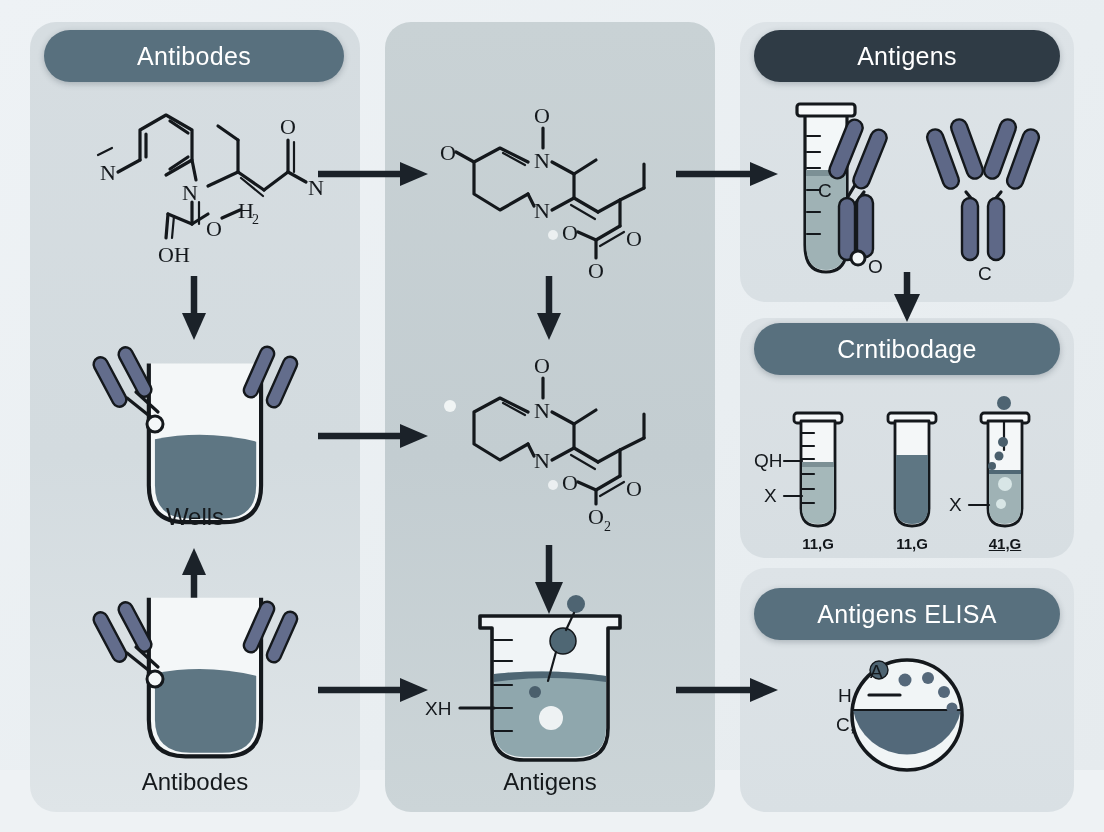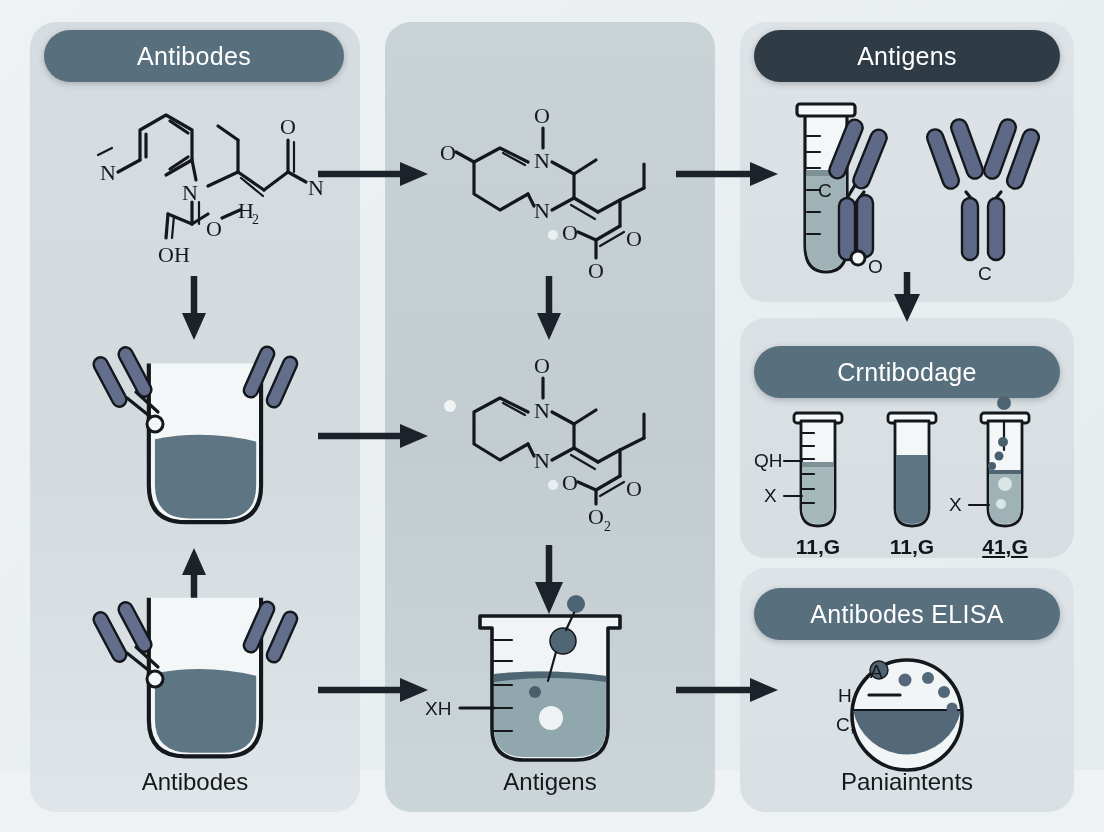--- a/index.html
+++ b/index.html
@@ -52,39 +52,39 @@
     font-size: 25px;
     letter-spacing: .3px;
     box-shadow: 0 2px 6px rgba(40,55,65,.28);
     background: #58707e;
   }
   .pill.dark { background: #2f3b45; }
 
   #pill-antibodies { left: 44px;  top: 30px;  width: 300px; }
   #pill-elisa      { left: 399px; top: 30px;  width: 300px; }
   #pill-antigens   { left: 754px; top: 30px;  width: 306px; }
-  #pill-crnt       { left: 754px; top: 346px; width: 306px; }
+  #pill-crnt       { left: 754px; top: 323px; width: 306px; }
   #pill-detection  { left: 754px; top: 588px; width: 306px; }
 
   
   .caption {
     position: absolute;
     text-align: center;
     color: #15191c;
     font-size: 24px;
     white-space: nowrap;
   }
   #cap-wells     { left: 95px;  top: 503px; width: 200px; }
   #cap-antibodies{ left: 95px;  top: 768px; width: 200px; }
   #cap-antigens  { left: 450px; top: 768px; width: 200px; }
   #cap-paniaintents { left: 807px; top: 768px; width: 200px; }
 
   .tube-caption {
     position: absolute;
-    font-size: 21px;
+    font-size: 15px;
     font-weight: bold;
     color: #12161a;
     text-align: center;
     width: 70px;
   }
 
   svg { position: absolute; left: 0; top: 0; overflow: visible; }
   .stroke { fill: none; stroke: #14181c; stroke-width: 3.2; stroke-linecap: round; stroke-linejoin: round; }
   .thin   { fill: none; stroke: #14181c; stroke-width: 2.2; stroke-linecap: round; }
   .arrow  { fill: #1b2229; stroke: #1b2229; stroke-width: 6.5; stroke-linecap: butt; }
@@ -106,21 +106,21 @@
   <div class="pill" id="pill-antibodies">
     <span>Antibodes</span>
   </div>
   <div class="pill dark" id="pill-antigens">
     <span>Antigens</span>
   </div>
   <div class="pill" id="pill-crnt">
     <span>Crntibodage</span>
   </div>
   <div class="pill" id="pill-detection">
-    <span>Antibodes ELISA</span>
+    <span>Antigens ELISA</span>
   </div>
 
   <svg width="1104" height="832" viewBox="0 0 1104 832">
 
     <g>
       <line class="arrow" x1="318" y1="174" x2="405" y2="174"></line>
       <polygon points="400,162 428,174 400,186" fill="#1b2229"></polygon>
     </g>
     <g>
       <line class="arrow" x1="676" y1="174" x2="755" y2="174"></line>
@@ -411,21 +411,21 @@
       <circle cx="928" cy="678" r="6" fill="#55687a"></circle>
       <circle cx="944" cy="692" r="6" fill="#55687a"></circle>
       <circle cx="952" cy="708" r="5.5" fill="#55687a"></circle>
       <line class="stroke" x1="869" y1="695" x2="900" y2="695" stroke-width="3"></line>
       <text class="lbl" x="838" y="702" font-size="22">H</text>
       <text class="lbl" x="836" y="731" font-size="22">C,</text>
       <text class="lbl" x="870" y="678" font-size="14">A</text>
     </g>
   </svg>
 
+  <div class="caption" id="cap-wells">Wells</div>
   <div class="caption" id="cap-antibodies">Antibodes</div>
   <div class="caption" id="cap-antigens">Antigens</div>
-  <div class="caption" id="cap-paniaintents">Paniaintents</div>
 
   <div class="tube-caption" style="left:783px; top:535px;">11,G</div>
   <div class="tube-caption" style="left:877px; top:535px;">11,G</div>
   <div class="tube-caption" style="left:970px; top:535px;text-decoration:underline;">41,G</div>
 
 </div>
 
 </body></html>

